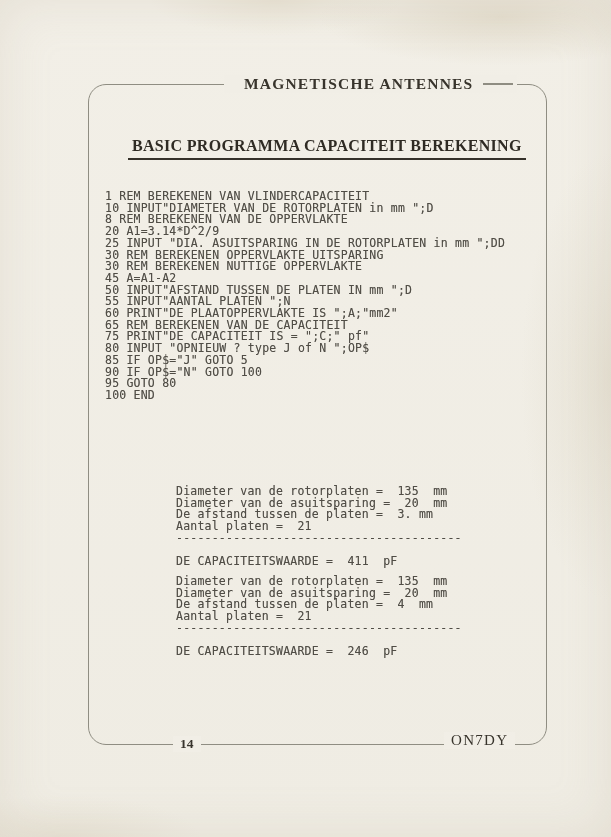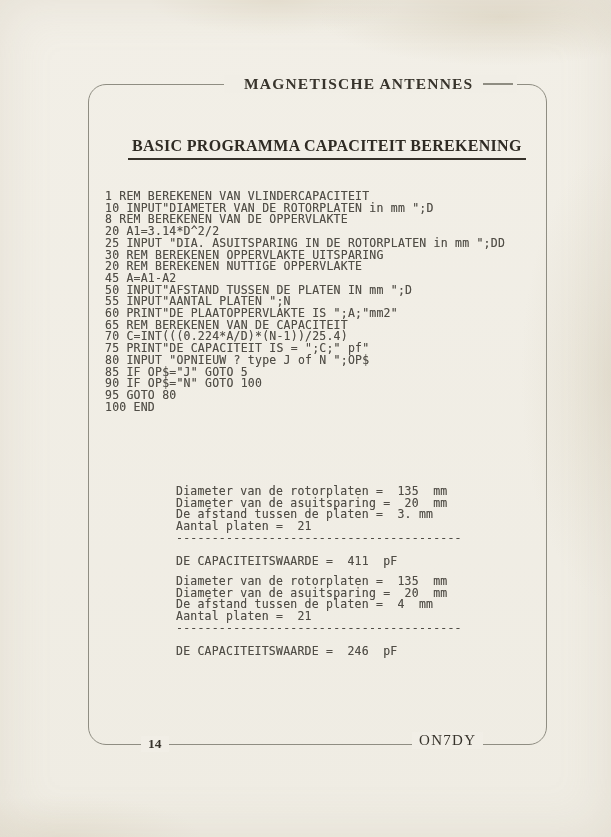--- a/index.html
+++ b/index.html
@@ -62,20 +62,21 @@
   }
   .mono-line{ white-space:pre; min-height:11.7px; }
   .listing{ left:105px; top:191px; }
   .run1{ left:176px; top:486px; }
   .run2{ left:176px; top:576px; }
   .footer-item{
     position:absolute;
     background:#f1eee6;
     display:flex; align-items:center;
     padding:0 7px;
+    margin-left:32px;
   }
   .page-number{
     left:141px; top:736px; height:16px;
     font-weight:bold; font-size:13.5px; color:#38342c;
   }
   .callsign{
     left:412px; top:732px; height:17px;
     font-weight:normal; font-size:15px; letter-spacing:1.3px; color:#38342c;
   }
 </style>
@@ -92,30 +93,29 @@
   </div>
 
   <div class="section-title">
     <span class="txt">BASIC PROGRAMMA CAPACITEIT BEREKENING</span>
   </div>
 
   <div class="mono listing">
       <div class="mono-line">1 REM BEREKENEN VAN VLINDERCAPACITEIT</div>
       <div class="mono-line">10 INPUT"DIAMETER VAN DE ROTORPLATEN in mm ";D</div>
       <div class="mono-line">8 REM BEREKENEN VAN DE OPPERVLAKTE</div>
-      <div class="mono-line">20 A1=3.14*D^2/2</div>
+      <div class="mono-line">20 A1=3.14*D^2/9</div>
       <div class="mono-line">25 INPUT "DIA. ASUITSPARING IN DE ROTORPLATEN in mm ";DD</div>
       <div class="mono-line">30 REM BEREKENEN OPPERVLAKTE UITSPARING</div>
-      <div class="mono-line">20 REM BEREKENEN NUTTIGE OPPERVLAKTE</div>
+      <div class="mono-line">30 REM BEREKENEN NUTTIGE OPPERVLAKTE</div>
       <div class="mono-line">45 A=A1-A2</div>
       <div class="mono-line">50 INPUT"AFSTAND TUSSEN DE PLATEN IN mm ";D</div>
       <div class="mono-line">55 INPUT"AANTAL PLATEN ";N</div>
       <div class="mono-line">60 PRINT"DE PLAATOPPERVLAKTE IS ";A;"mm2"</div>
       <div class="mono-line">65 REM BEREKENEN VAN DE CAPACITEIT</div>
-      <div class="mono-line">70 C=INT(((0.224*A/D)*(N-1))/25.4)</div>
       <div class="mono-line">75 PRINT"DE CAPACITEIT IS = ";C;" pf"</div>
       <div class="mono-line">80 INPUT "OPNIEUW ? type J of N ";OP$</div>
       <div class="mono-line">85 IF OP$="J" GOTO 5</div>
       <div class="mono-line">90 IF OP$="N" GOTO 100</div>
       <div class="mono-line">95 GOTO 80</div>
       <div class="mono-line">100 END</div>
     </div>
 
   <div class="mono run1">
       <div class="mono-line">Diameter van de rotorplaten =  135  mm</div>

